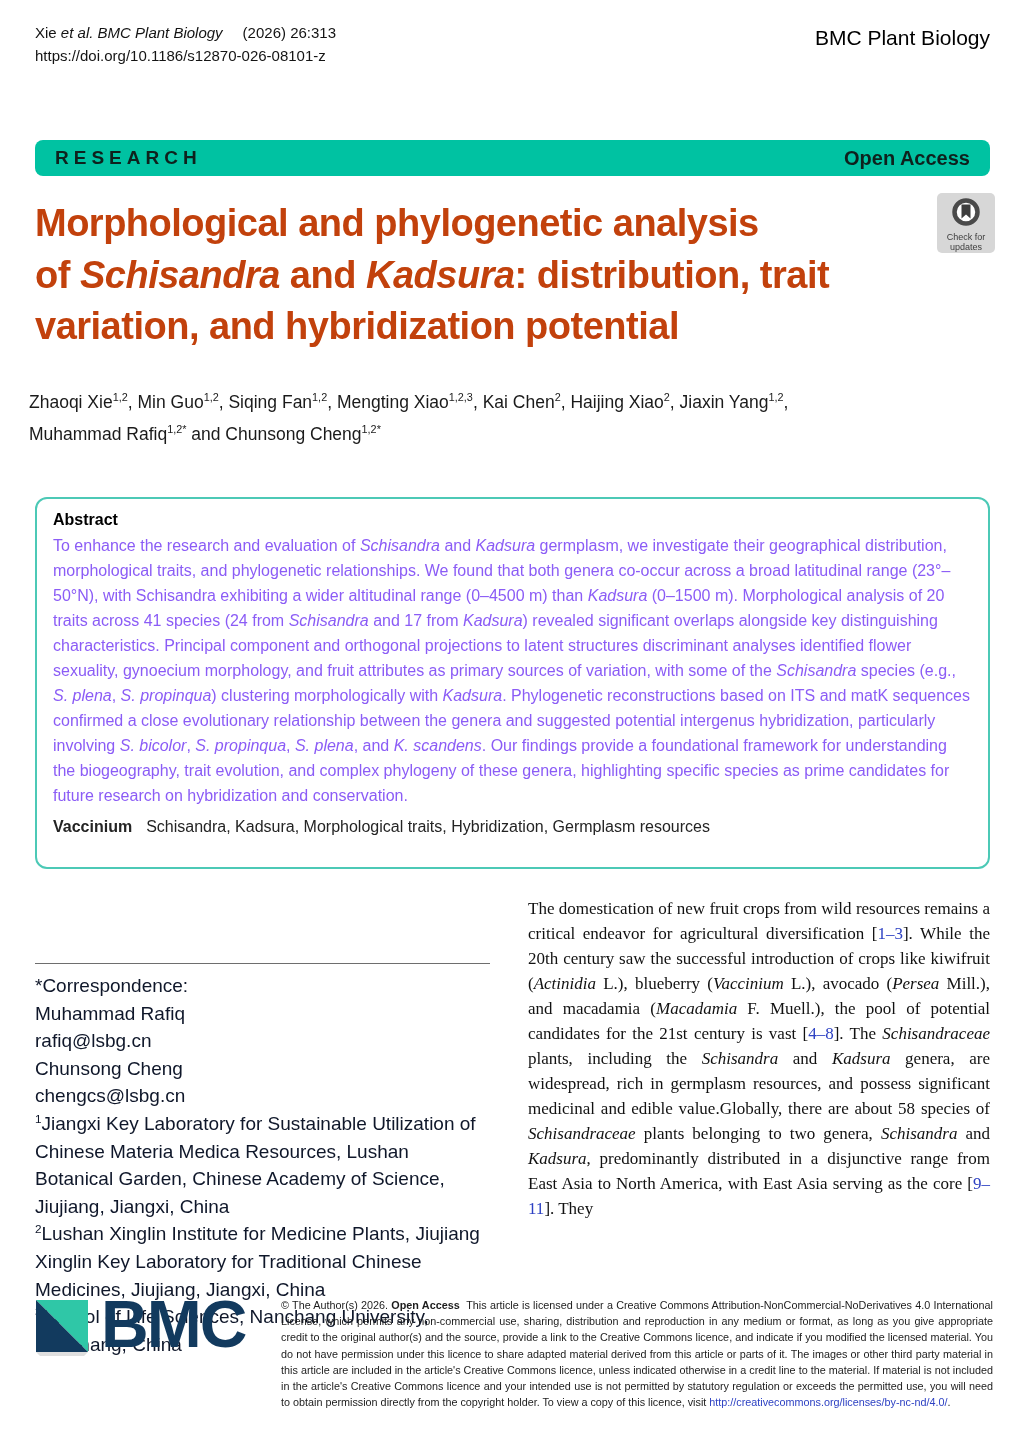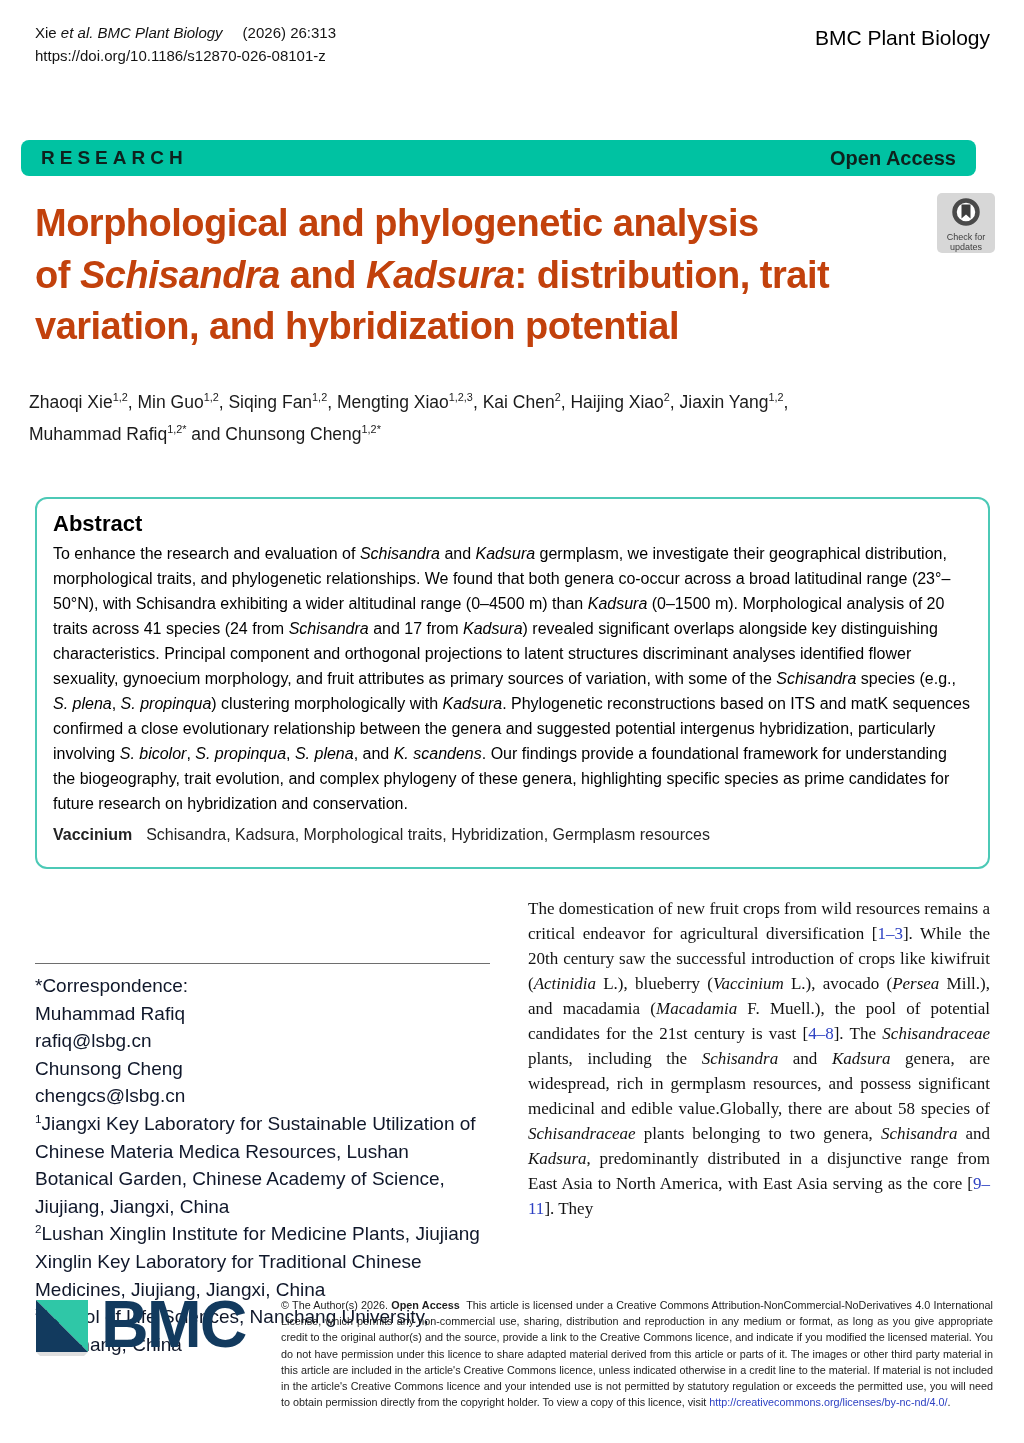--- a/index.html
+++ b/index.html
@@ -10,41 +10,41 @@
   body{background:#ffffff;font-family:"Liberation Sans",sans-serif;color:var(--ink);}
   .page{position:relative;width:1024px;height:1443px;background:#fff;overflow:hidden;}
 
   
   .hdr-left{position:absolute;left:35px;top:22px;font-size:15px;line-height:1.5;color:#141414;}
   .hdr-left .ital{font-style:italic;}
   .hdr-left .year{margin-left:20px;}
   .hdr-right{position:absolute;right:34px;top:26px;font-size:21px;color:#000;}
 
   
-  .banner{position:absolute;left:21px;top:140px;width:955px;height:36px;background:var(--teal);
+  .banner{position:absolute;left:35px;top:140px;width:955px;height:36px;background:var(--teal);
     border-radius:8px;display:flex;align-items:center;justify-content:space-between;padding:0 20px;}
   .banner .res{font-weight:bold;font-size:19px;letter-spacing:5px;color:#0e211d;}
   .banner .oa{font-weight:bold;font-size:20px;color:#0e211d;}
 
   
   .badge{position:absolute;left:937px;top:193px;width:58px;height:60px;background:var(--badge_gray);
     border-radius:5px;display:flex;flex-direction:column;align-items:center;padding-top:4px;cursor:pointer;}
   .badge .txt{font-size:9px;line-height:1.15;color:#3d3d3d;text-align:center;margin-top:1px;}
 
   
   .title{position:absolute;left:35px;top:198px;width:890px;font-size:38px;line-height:1.36;color:#c2410c;
     letter-spacing:-0.5px;}
   .authors{position:absolute;left:29px;top:386px;width:920px;font-size:17.5px;line-height:1.85;color:#1a1a1a;}
   .authors sup, .affil sup{font-size:62%;}
 
   
   .abs-box{position:absolute;left:35px;top:497px;width:955px;height:372px;border:2px solid var(--teal-border);
     border-radius:12px;padding:12px 16px 10px 16px;background:#fff;}
-  .abs-box h2{font-size:22px;margin-bottom:5px;color:#000;}
-  .abs-body{font-size:16px;line-height:1.56;color:#000000;}
+  .abs-box h2{font-size:16px;margin-bottom:5px;color:#000;}
+  .abs-body{font-size:16px;line-height:1.56;color:#8b5cf6;}
   .abs-kw{margin-top:10px;font-size:16px;color:#242424;}
   .abs-kw b{margin-right:14px;}
 
   
   .columns{position:absolute;left:35px;top:897px;width:955px;display:grid;
     grid-template-columns:455px 462px;column-gap:38px;}
   .intro h2{font-size:19.5px;margin-bottom:4px;color:#000;}
   .intro .body{font-family:"Liberation Serif",serif;font-size:17px;line-height:1.47;text-align:justify;color:#111;}
   .cite{color:var(--link_blue);}
   .notes{margin-top:66px;font-size:19px;line-height:1.45;color:#0f172a;}

